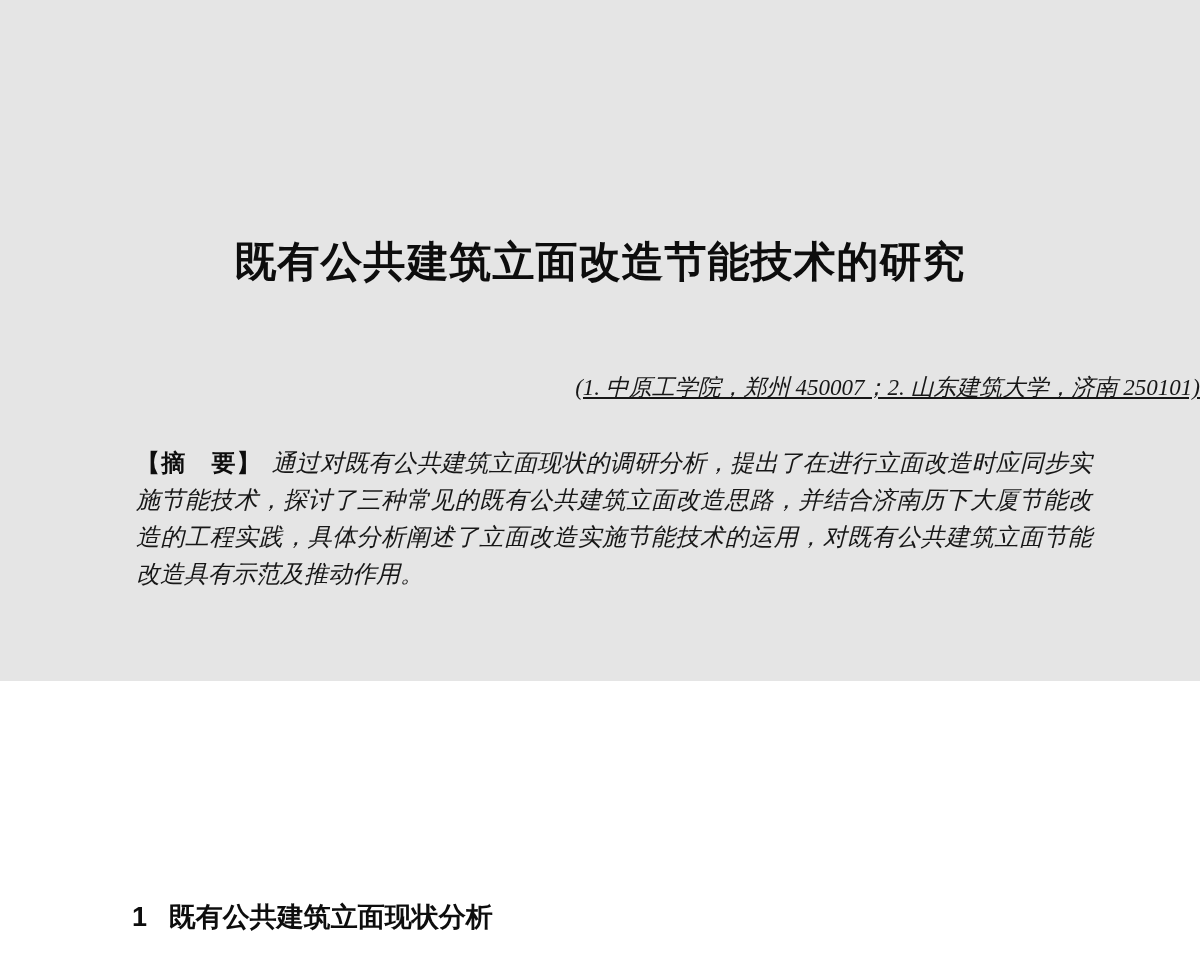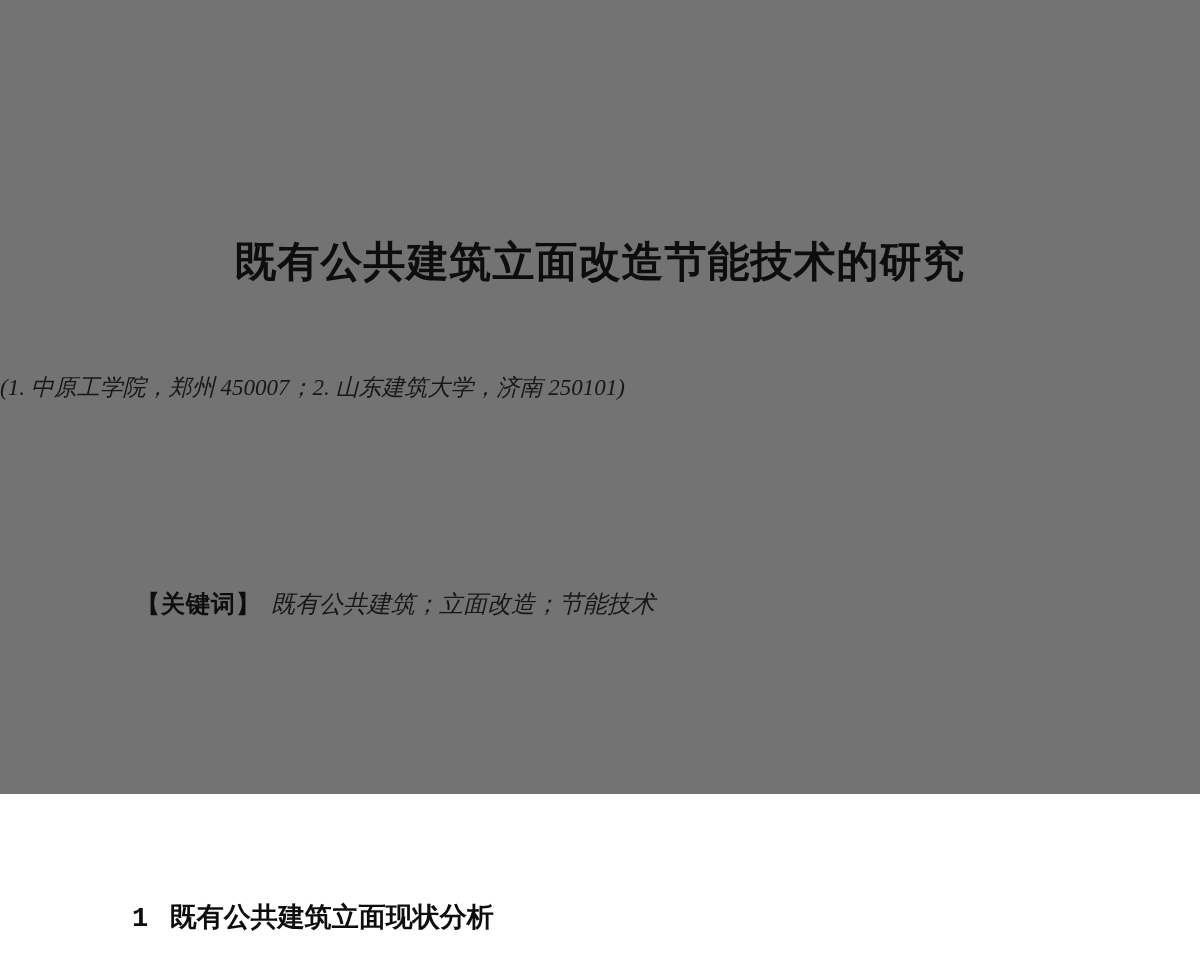--- a/index.html
+++ b/index.html
@@ -9,22 +9,22 @@
     height: 963px;
     position: relative;
     font-family: "Liberation Serif", "DejaVu Serif", serif;
     color: #151515;
     overflow: hidden;
   }
   .page {
     position: absolute;
     top: 0; left: 0;
     width: 1200px;
-    height: 794px;
-    background: #737373;
+    height: 681px;
+    background: #e5e5e5;
   }
   .paper-title {
     position: absolute;
     top: 234px;
     left: 0;
     width: 1200px;
     text-align: center;
     font-size: 42px;
     font-weight: 700;
     letter-spacing: 1px;
@@ -42,24 +42,25 @@
   }
   .authors-line sup {
     font-size: 15px;
     line-height: 0;
   }
   .affiliation-line {
     position: absolute;
     top: 372px;
     left: 0;
     width: 1200px;
-    text-align: left;
+    text-align: right;
     font-size: 23px;
     font-style: italic;
     color: #171717;
+    text-decoration: underline;
   }
   .abstract-block {
     position: absolute;
     top: 444px;
     left: 136px;
     width: 956px;
     font-size: 24px;
     line-height: 37px;
     text-align: justify;
     font-style: italic;
@@ -93,38 +94,38 @@
     text-align: justify;
     text-indent: 2em;
     color: #121212;
   }
   .section-heading {
     position: absolute;
     top: 899px;
     left: 132px;
     font-size: 27px;
     font-weight: 700;
-    font-family: Liberation Mono, monospace;
+    font-family: Liberation Sans, sans-serif;
     color: #0d0d0d;
   }
   .section-heading .heading-text {
     margin-left: 0.8em;
   }
 </style>
 </head>
 <body>
 
 <div class="page">
 
   <h1 class="paper-title">既有公共建筑立面改造节能技术的研究</h1>
 
 
   <div class="affiliation-line">(1. 中原工学院，郑州 450007；2. 山东建筑大学，济南 250101)</div>
 
+  <p class="abstract-block"><span class="block-label">【摘　要】</span><span>通过对既有公共建筑立面现状的调研分析，提出了在进行立面改造时应同步实施节能技术，探讨了三种常见的既有公共建筑立面改造思路，并结合济南历下大厦节能改造的工程实践，具体分析阐述了立面改造实施节能技术的运用，对既有公共建筑立面节能改造具有示范及推动作用。</span></p>
 
-  <p class="keywords-block"><span class="block-label">【关键词】</span><span>既有公共建筑；立面改造；节能技术</span></p>
 
 
   <h2 class="section-heading">
     <span class="heading-number">1</span><span class="heading-text">既有公共建筑立面现状分析</span>
   </h2>
 
 </div>
 
 </body></html>

